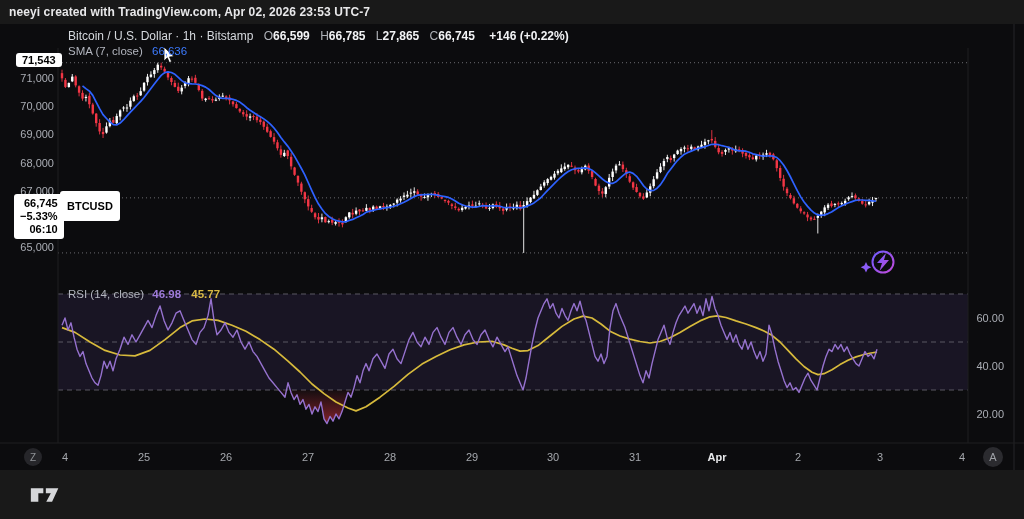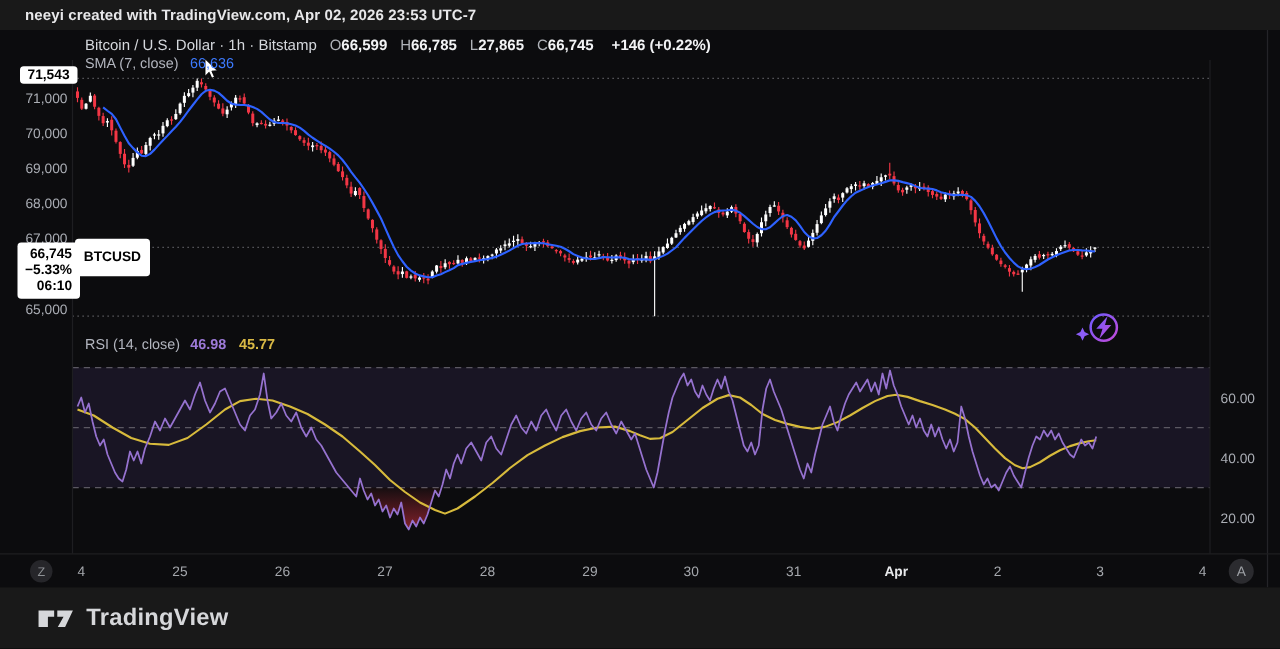--- a/index.html
+++ b/index.html
@@ -1,32 +1,32 @@
 <!DOCTYPE html>
 <html><head>
 <meta charset="utf-8">
 <style>
   html,body{margin:0;padding:0;background:#000;}
   #app{position:relative;width:1024px;height:519px;background:#101011;overflow:hidden;
        font-family:"Liberation Sans","DejaVu Sans",sans-serif;-webkit-font-smoothing:antialiased;}
   
   #attribution-bar{position:absolute;left:0;top:0;width:1024px;height:24px;background:#191919;
        display:flex;align-items:center;}
-  #attribution-bar span{margin-left:20px;font-size:12px;font-weight:700;color:#e8e8ea;letter-spacing:.1px;}
+  #attribution-bar span{margin-left:9px;font-size:12px;font-weight:700;color:#e8e8ea;letter-spacing:.1px;}
   
   #usd-button{position:absolute;left:13px;top:28px;width:47px;height:18px;border:1px solid #3f4046;
        border-radius:5px;background:#141416;color:#dde0e4;font-size:11px;font-weight:600;
        display:flex;align-items:center;justify-content:center;box-sizing:border-box;cursor:pointer;}
   #symbol-row{position:absolute;left:68px;top:29px;font-size:12px;color:#d5d8dd;white-space:nowrap;z-index:5;}
   #symbol-row .lbl{color:#b0b3b9;margin-left:7px;}
   #symbol-row .val{color:#f2f3f5;font-weight:700;}
   #symbol-row .chg{color:#f2f3f5;font-weight:700;margin-left:11px;}
   #sma-legend{position:absolute;left:68px;top:45px;font-size:11.5px;color:#b2b5be;z-index:5;white-space:nowrap;}
   #sma-legend .v{color:#3d7bff;font-weight:400;margin-left:6px;}
-  #rsi-legend{position:absolute;left:68px;top:270px;font-size:11.5px;color:#b2b5be;z-index:5;white-space:nowrap;text-align:center;}
+  #rsi-legend{position:absolute;left:68px;top:288px;font-size:11.5px;color:#b2b5be;z-index:5;white-space:nowrap;text-align:center;}
   #rsi-legend .v1{color:#9d7ad8;font-weight:600;margin-left:5px;}
   #rsi-legend .v2{color:#d9b945;font-weight:600;margin-left:7px;}
   
   .wbadge{position:absolute;background:#fff;color:#000;border-radius:3px;font-size:11px;
        font-weight:600;z-index:6;}
   #high-badge{left:16px;top:53px;padding:1px 6px;text-align:right;}
   #price-badge{left:14px;top:194px;padding:3px 6px;text-align:right;line-height:13px;}
   #symbol-badge{left:60px;top:191px;padding:9px 7px;font-weight:700;}
   
   #footer{position:absolute;left:0;top:470px;width:1024px;height:49px;background:#191919;
@@ -629,17 +629,16 @@
   </div>
 
   <div class="wbadge" id="symbol-badge">BTCUSD</div>
 
   <div id="footer">
     <div id="footer-logo">
       <svg width="30" height="22" viewBox="0 0 36 22">
         <path d="M1 3 H16 V9 H10 V19 H1 Z" fill="#d6d7da"></path>
         <path d="M19 3 H34 L26.5 19 H19.5 L25 9 H19 Z" fill="#d6d7da"></path>
       </svg>
-      <span id="brand-text">TradingView</span>
     </div>
   </div>
 
 </div>
 
 </body></html>

